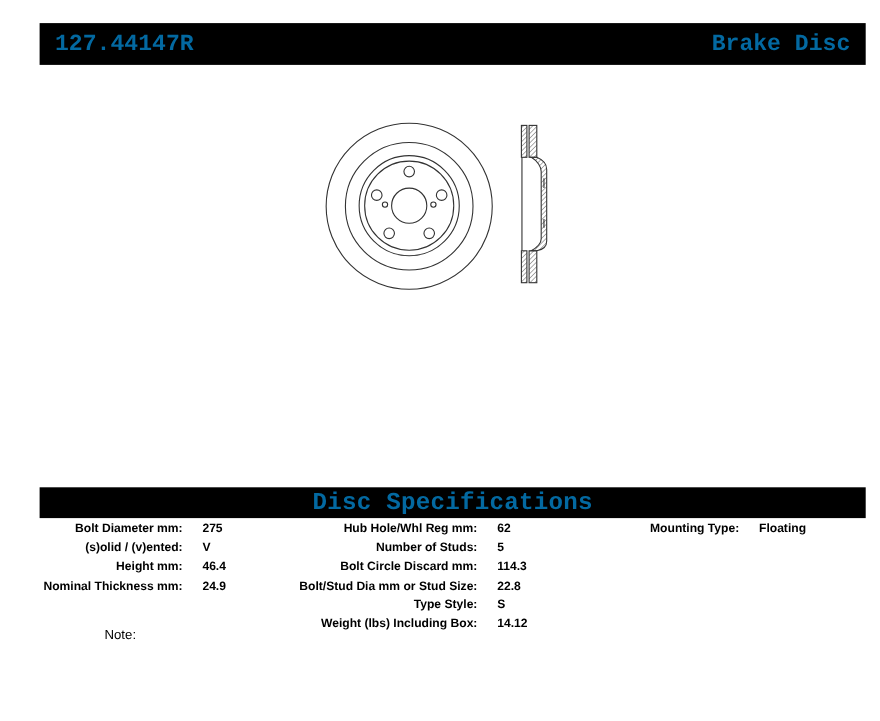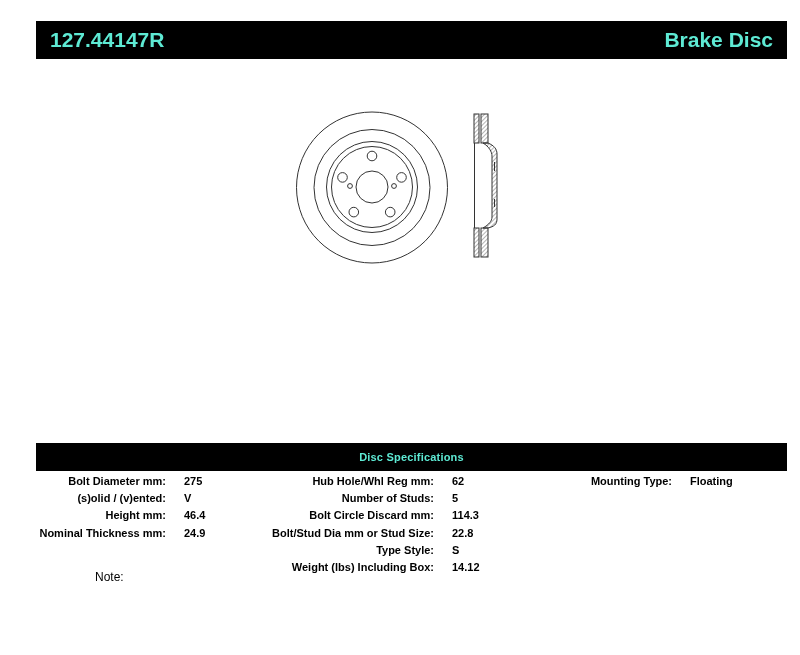--- a/index.html
+++ b/index.html
@@ -1,30 +1,30 @@
 <!DOCTYPE html>
 <html><head>
 <meta charset="utf-8">
 <style>
   html,body{margin:0;padding:0}
   body{
     width:800px;height:655px;position:relative;background:#ffffff;
     font-family:"Liberation Sans", sans-serif;color:#000;overflow:hidden;
   }
   .bar{
-    position:absolute;left:36px;width:751px;background:#000;color:#5eead4;
-    font-weight:bold;box-sizing:border-box;
+    position:absolute;left:36px;width:751px;background:#000;color:#0369a1;
+    font-weight:bold;box-sizing:border-box;font-family:Liberation Mono, monospace;
   }
   .header-bar{
     top:21px;height:38px;display:flex;justify-content:space-between;
     align-items:center;padding:0 14px;font-size:21px;
   }
   .specs-bar{
     top:443px;height:28px;display:flex;justify-content:center;
-    align-items:center;font-size:11px;letter-spacing:0.2px;
+    align-items:center;font-size:22px;letter-spacing:0.2px;
   }
   .drawing-svg{position:absolute;left:280px;top:93px}
   .spec-col{position:absolute;top:473px;font-size:11px;font-weight:bold}
   .col1{left:30px}.col2{left:250px}.col3{left:540px}
   .spec-row{display:flex;line-height:17.2px;white-space:nowrap}
   .spec-label{display:inline-block;text-align:right}
   .col1 .spec-label{width:136px}
   .col2 .spec-label{width:184px}
   .col3 .spec-label{width:132px}
   .spec-value{margin-left:18px}

